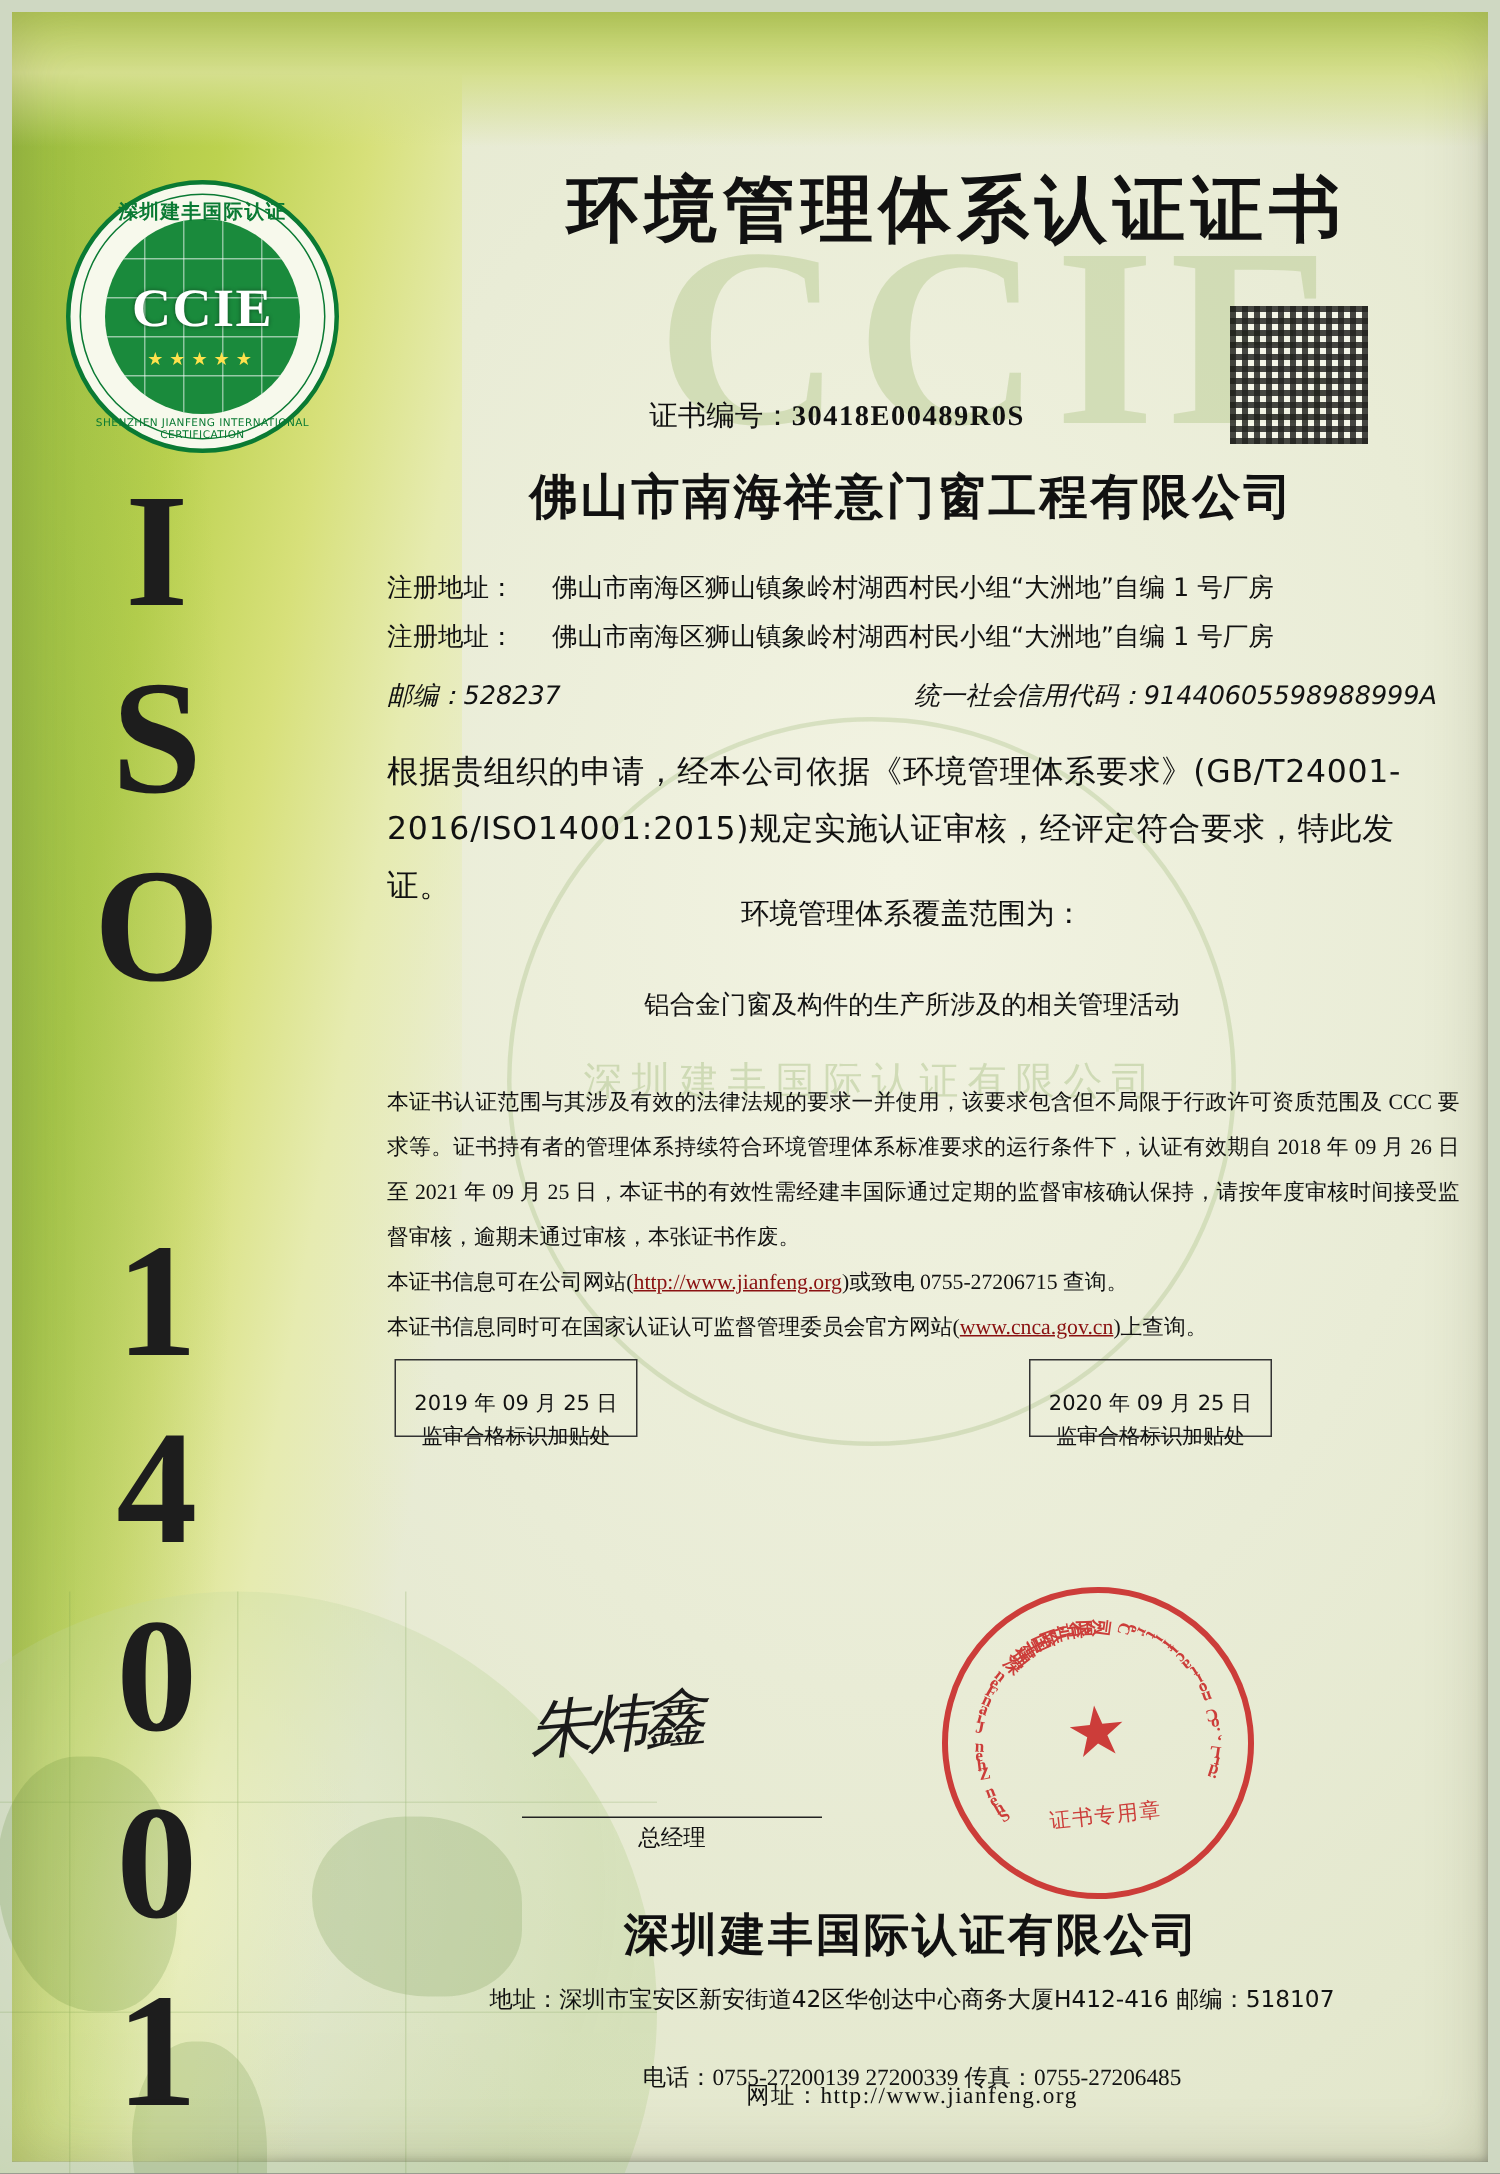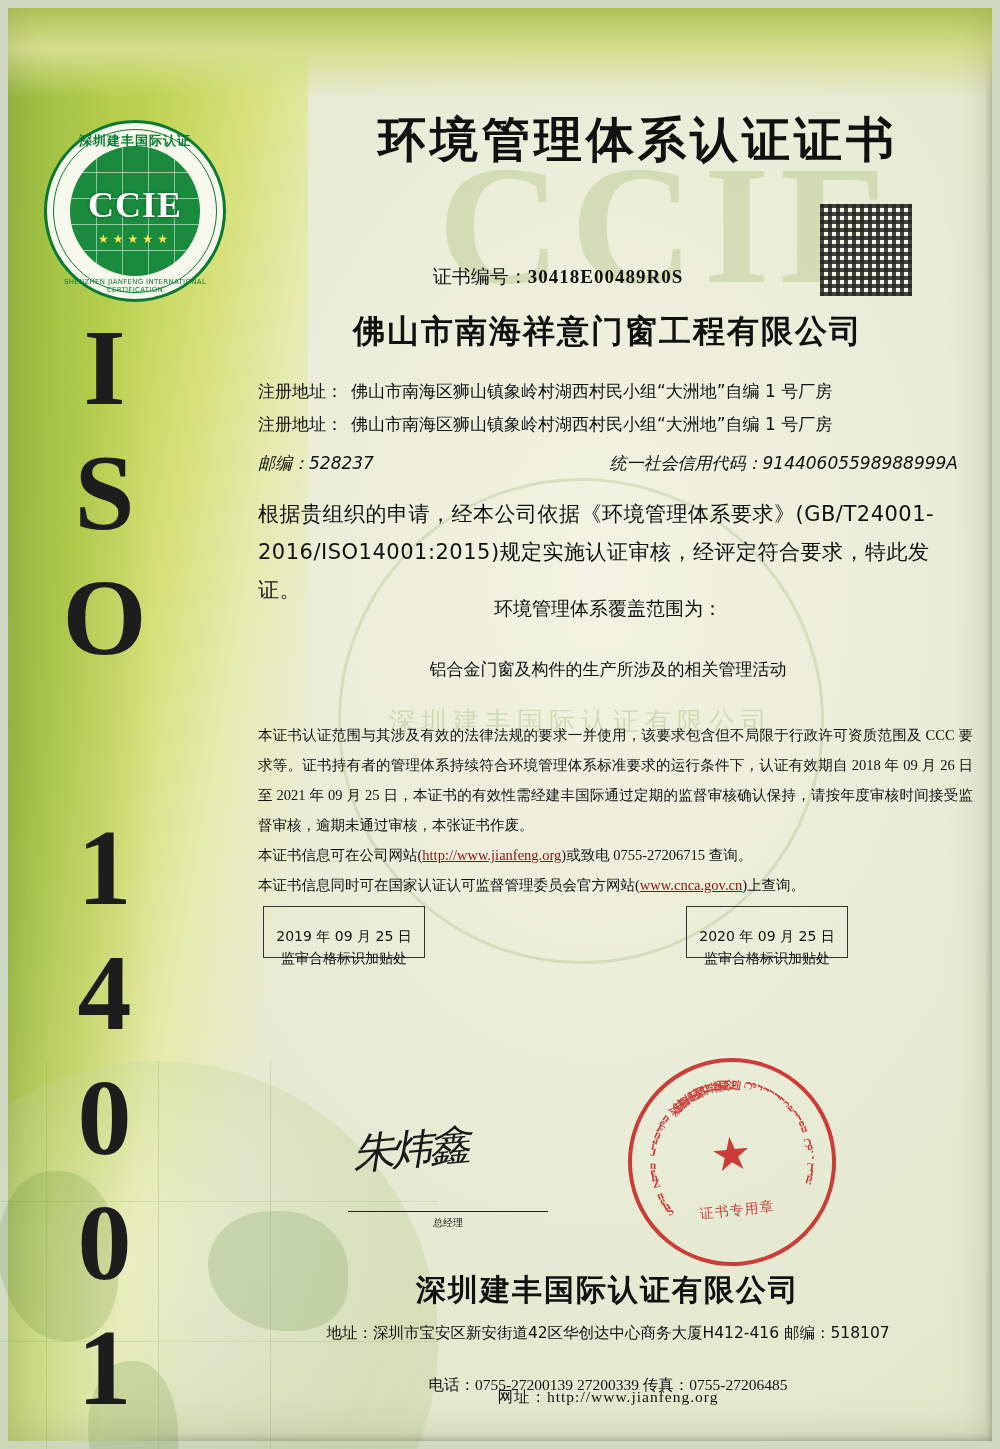--- a/index.html
+++ b/index.html
@@ -247,21 +247,21 @@
     color: #111;
   }
   .addr-line {
     position: absolute;
     left: 250px;
     width: 700px;
     font-size: 17px;
     color: #111;
     white-space: nowrap;
   }
-  .addr-line .lbl { margin-right: 8px; }
+  .addr-line .lbl { margin-right: 25px; }
   #addr1 { top: 372px; }
   #addr2 { top: 405px; }
   .post-row {
     position: absolute;
     left: 250px;
     top: 444px;
     width: 700px;
     font-size: 17px;
     color: #111;
     display: flex;
@@ -355,21 +355,21 @@
     top: 1203px;
     width: 200px;
     border-top: 1px solid #222;
   }
   .sig-label {
     position: absolute;
     left: 340px;
     top: 1208px;
     width: 200px;
     text-align: center;
-    font-size: 10px;
+    font-size: 15px;
     color: #111;
   }
   
   .seal {
     position: absolute;
     left: 620px;
     top: 1050px;
     width: 200px;
     height: 200px;
     border-radius: 50%;

